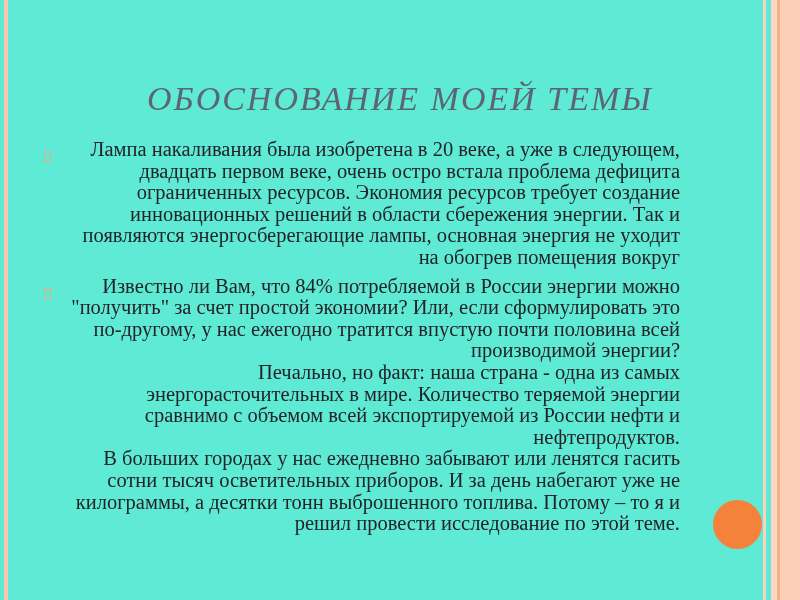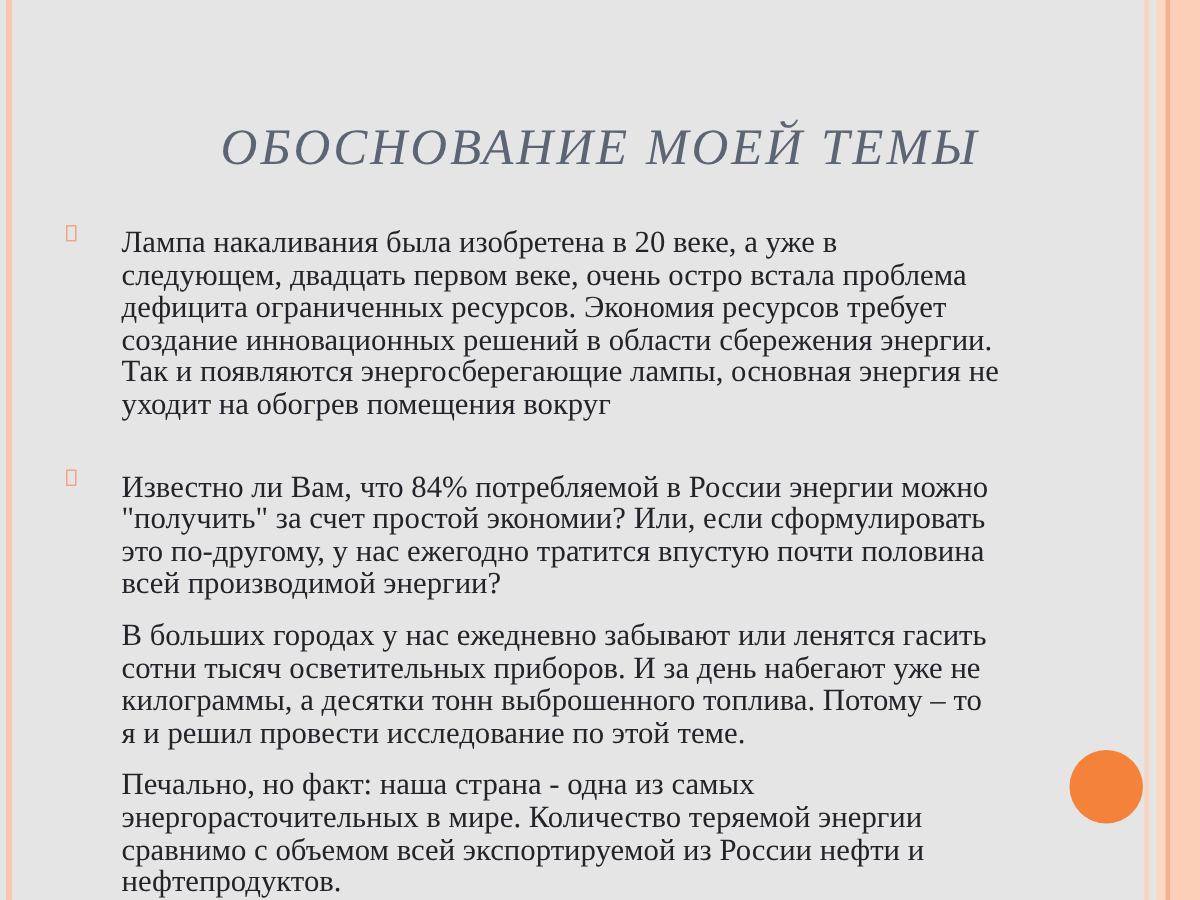--- a/index.html
+++ b/index.html
@@ -5,21 +5,21 @@
   html, body { margin: 0; padding: 0; }
   body {
     width: 800px; height: 600px;
     font-family: "Liberation Serif", serif;
     background: #ffffff;
     overflow: hidden;
   }
   .slide {
     position: relative;
     width: 800px; height: 600px;
-    background: #e5e5e5;
+    background: #5eead4;
     overflow: hidden;
   }
   
   .edge-left {
     position: absolute; left: 4px; top: 0;
     width: 4px; height: 600px;
     background: #f8c7ae;
   }
   
   .stripe { position: absolute; top: 0; height: 600px; }
@@ -57,21 +57,21 @@
   .bullet-item { display: flex; align-items: flex-start; }
   .bullet-item + .bullet-item { margin-top: 7px; }
   .marker-col { flex: 0 0 24px; padding-top: 6px; }
   .marker {
     display: inline-block;
     width: 5px; height: 9px;
     border: 1px solid #f0a585;
     background: transparent;
   }
   .bullet-text { flex: 1 1 auto; max-width: 612px; }
-  .bullet-text p { margin: 13px; padding: 0; }
+  .bullet-text p { margin: 0; padding: 0; text-align: right; }
 </style>
 </head>
 <body>
 
 <div class="slide">
 
   <div class="edge-left"></div>
 
   <div class="stripe stripe-a"></div>
   <div class="stripe stripe-b"></div>
@@ -92,19 +92,19 @@
         <p>Лампа накаливания была изобретена в 20 веке, а уже в следующем, двадцать первом веке, очень остро встала проблема дефицита ограниченных ресурсов. Экономия ресурсов требует создание инновационных решений в области сбережения энергии. Так и появляются энергосберегающие лампы, основная энергия не уходит на обогрев помещения вокруг</p>
       </div>
     </div>
 
     <div class="bullet-item">
       <span class="marker-col">
         <span class="marker"></span>
       </span>
       <div class="bullet-text">
         <p>Известно ли Вам, что 84% потребляемой в России энергии можно "получить" за счет простой экономии? Или, если сформулировать это по-другому, у нас ежегодно тратится впустую почти половина всей производимой энергии?</p>
+        <p>Печально, но факт: наша страна - одна из самых энергорасточительных в мире. Количество теряемой энергии сравнимо с объемом всей экспортируемой из России нефти и нефтепродуктов.</p>
         <p>В больших городах у нас ежедневно забывают или ленятся гасить сотни тысяч осветительных приборов. И за день набегают уже не килограммы, а десятки тонн выброшенного топлива. Потому – то я и решил провести исследование по этой теме.</p>
-        <p>Печально, но факт: наша страна - одна из самых энергорасточительных в мире. Количество теряемой энергии сравнимо с объемом всей экспортируемой из России нефти и нефтепродуктов.</p>
       </div>
     </div>
 
   </div>
 </div>
 
 </body></html>

